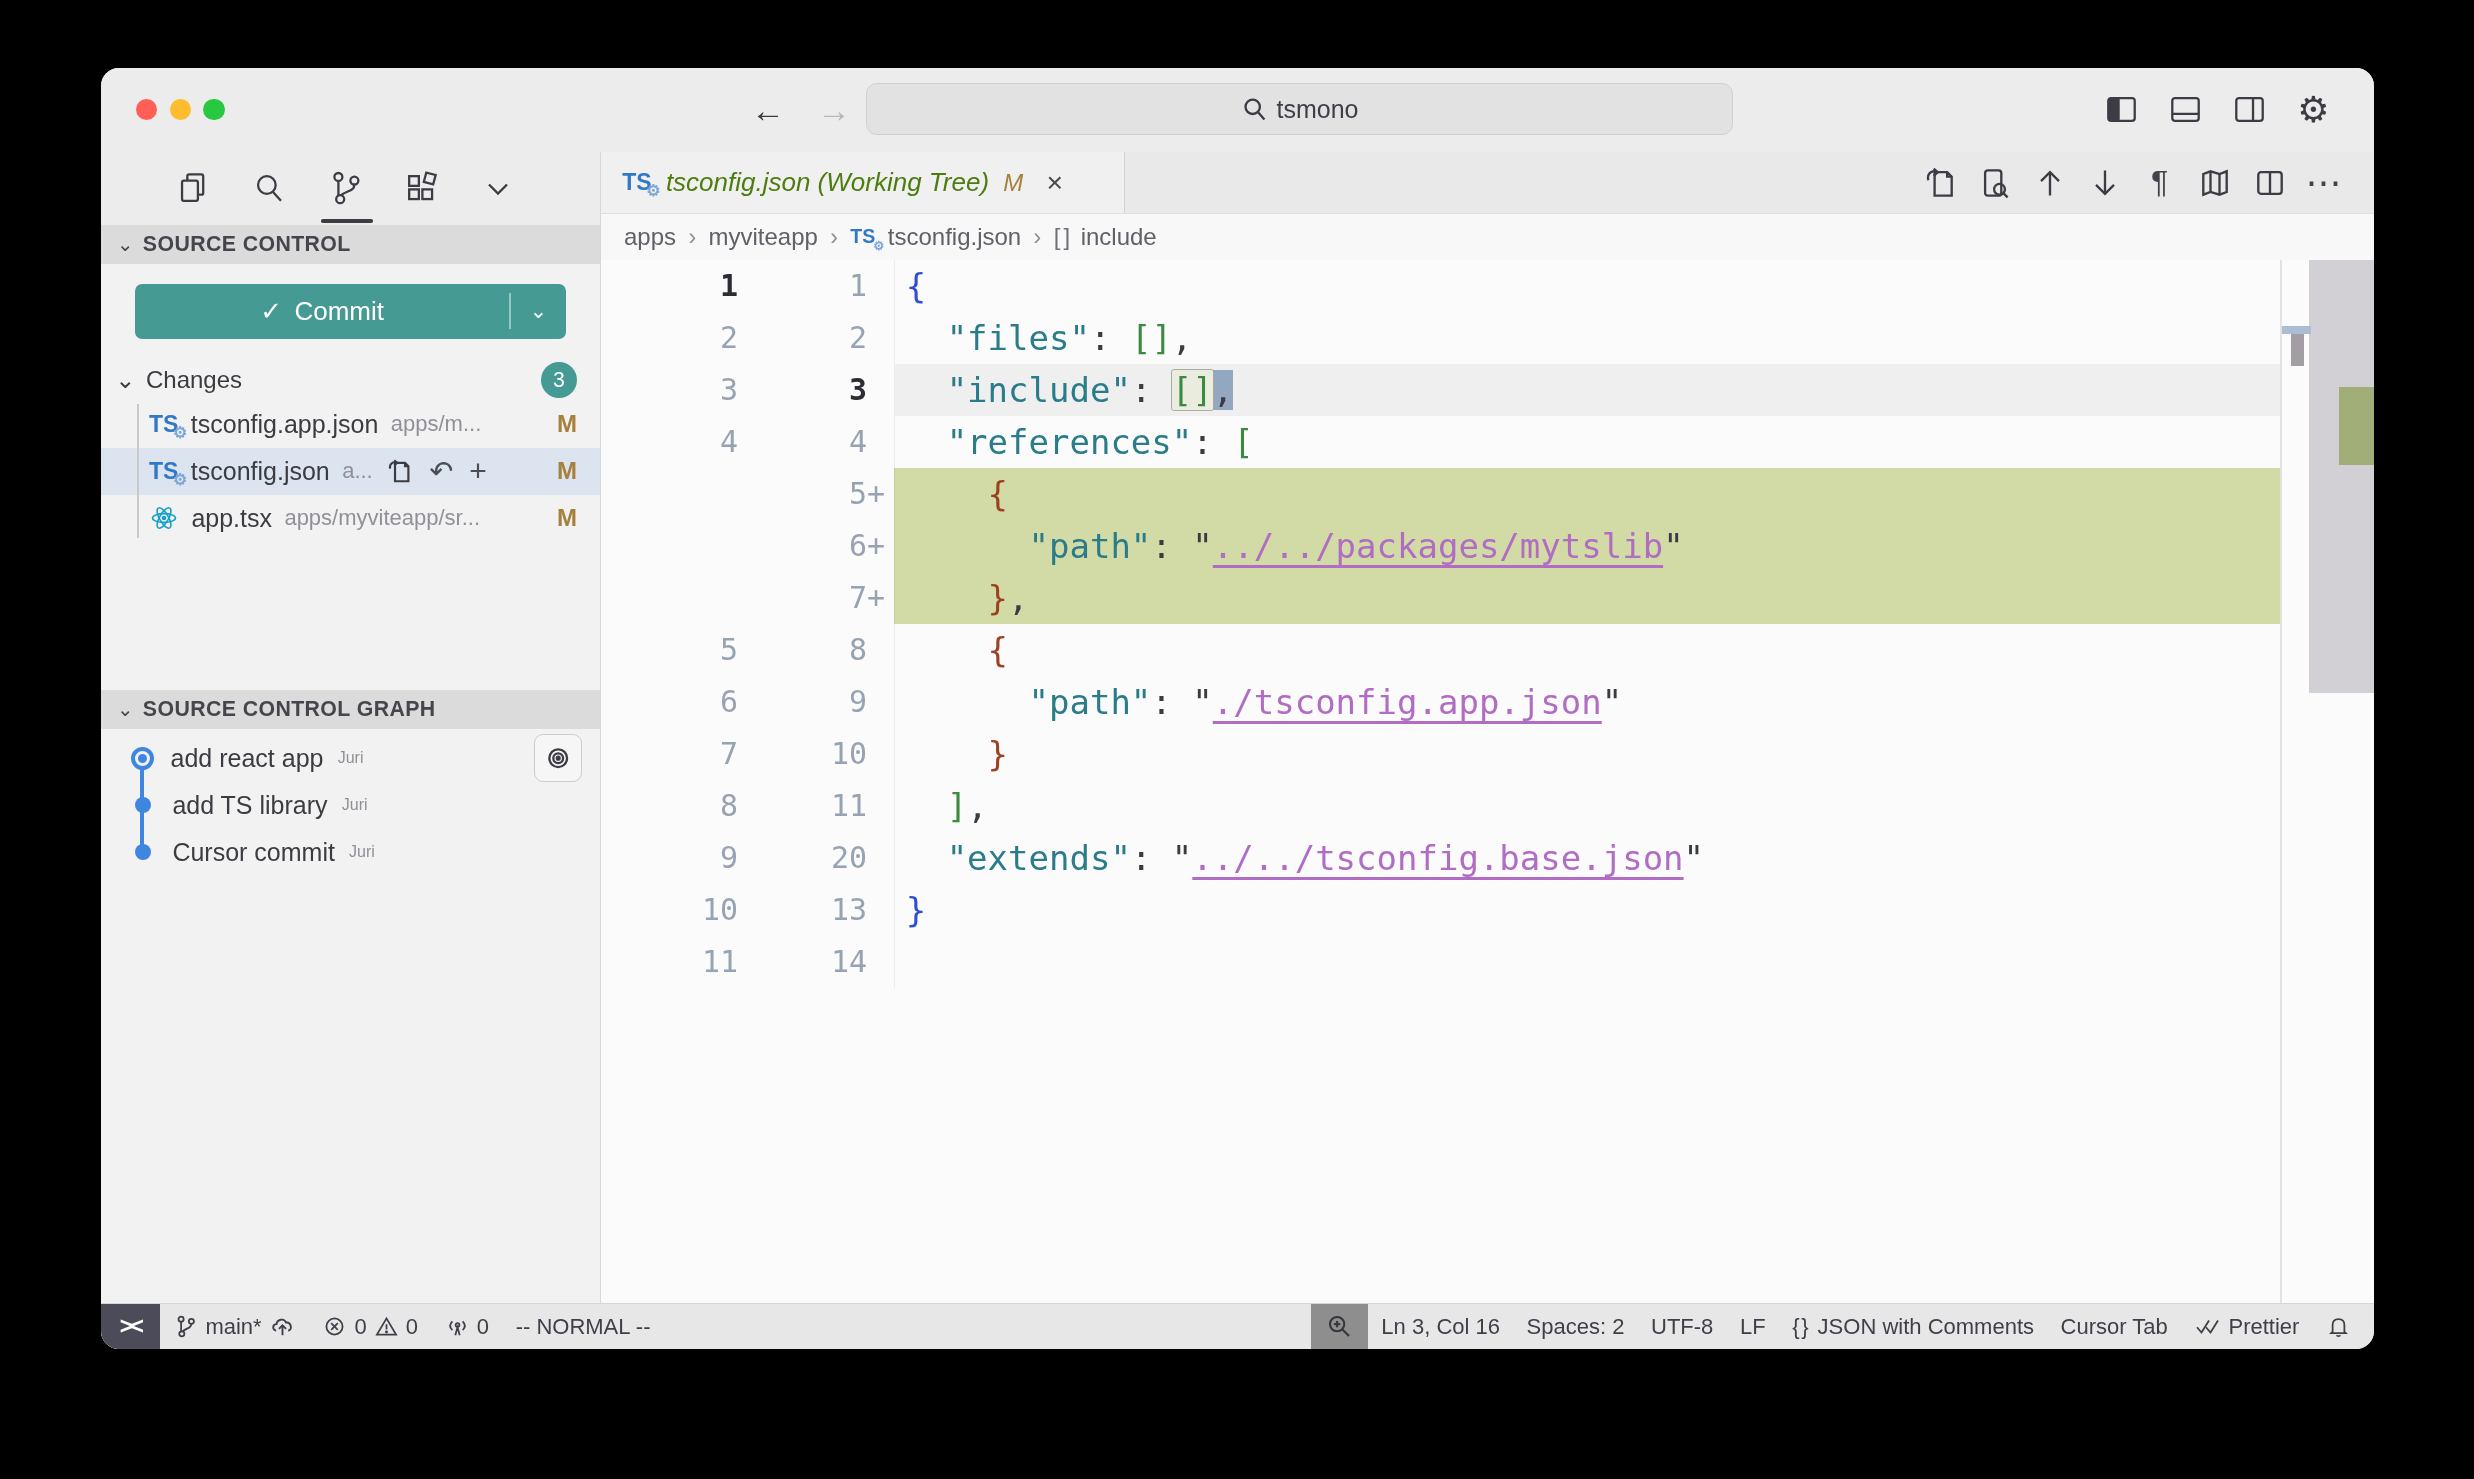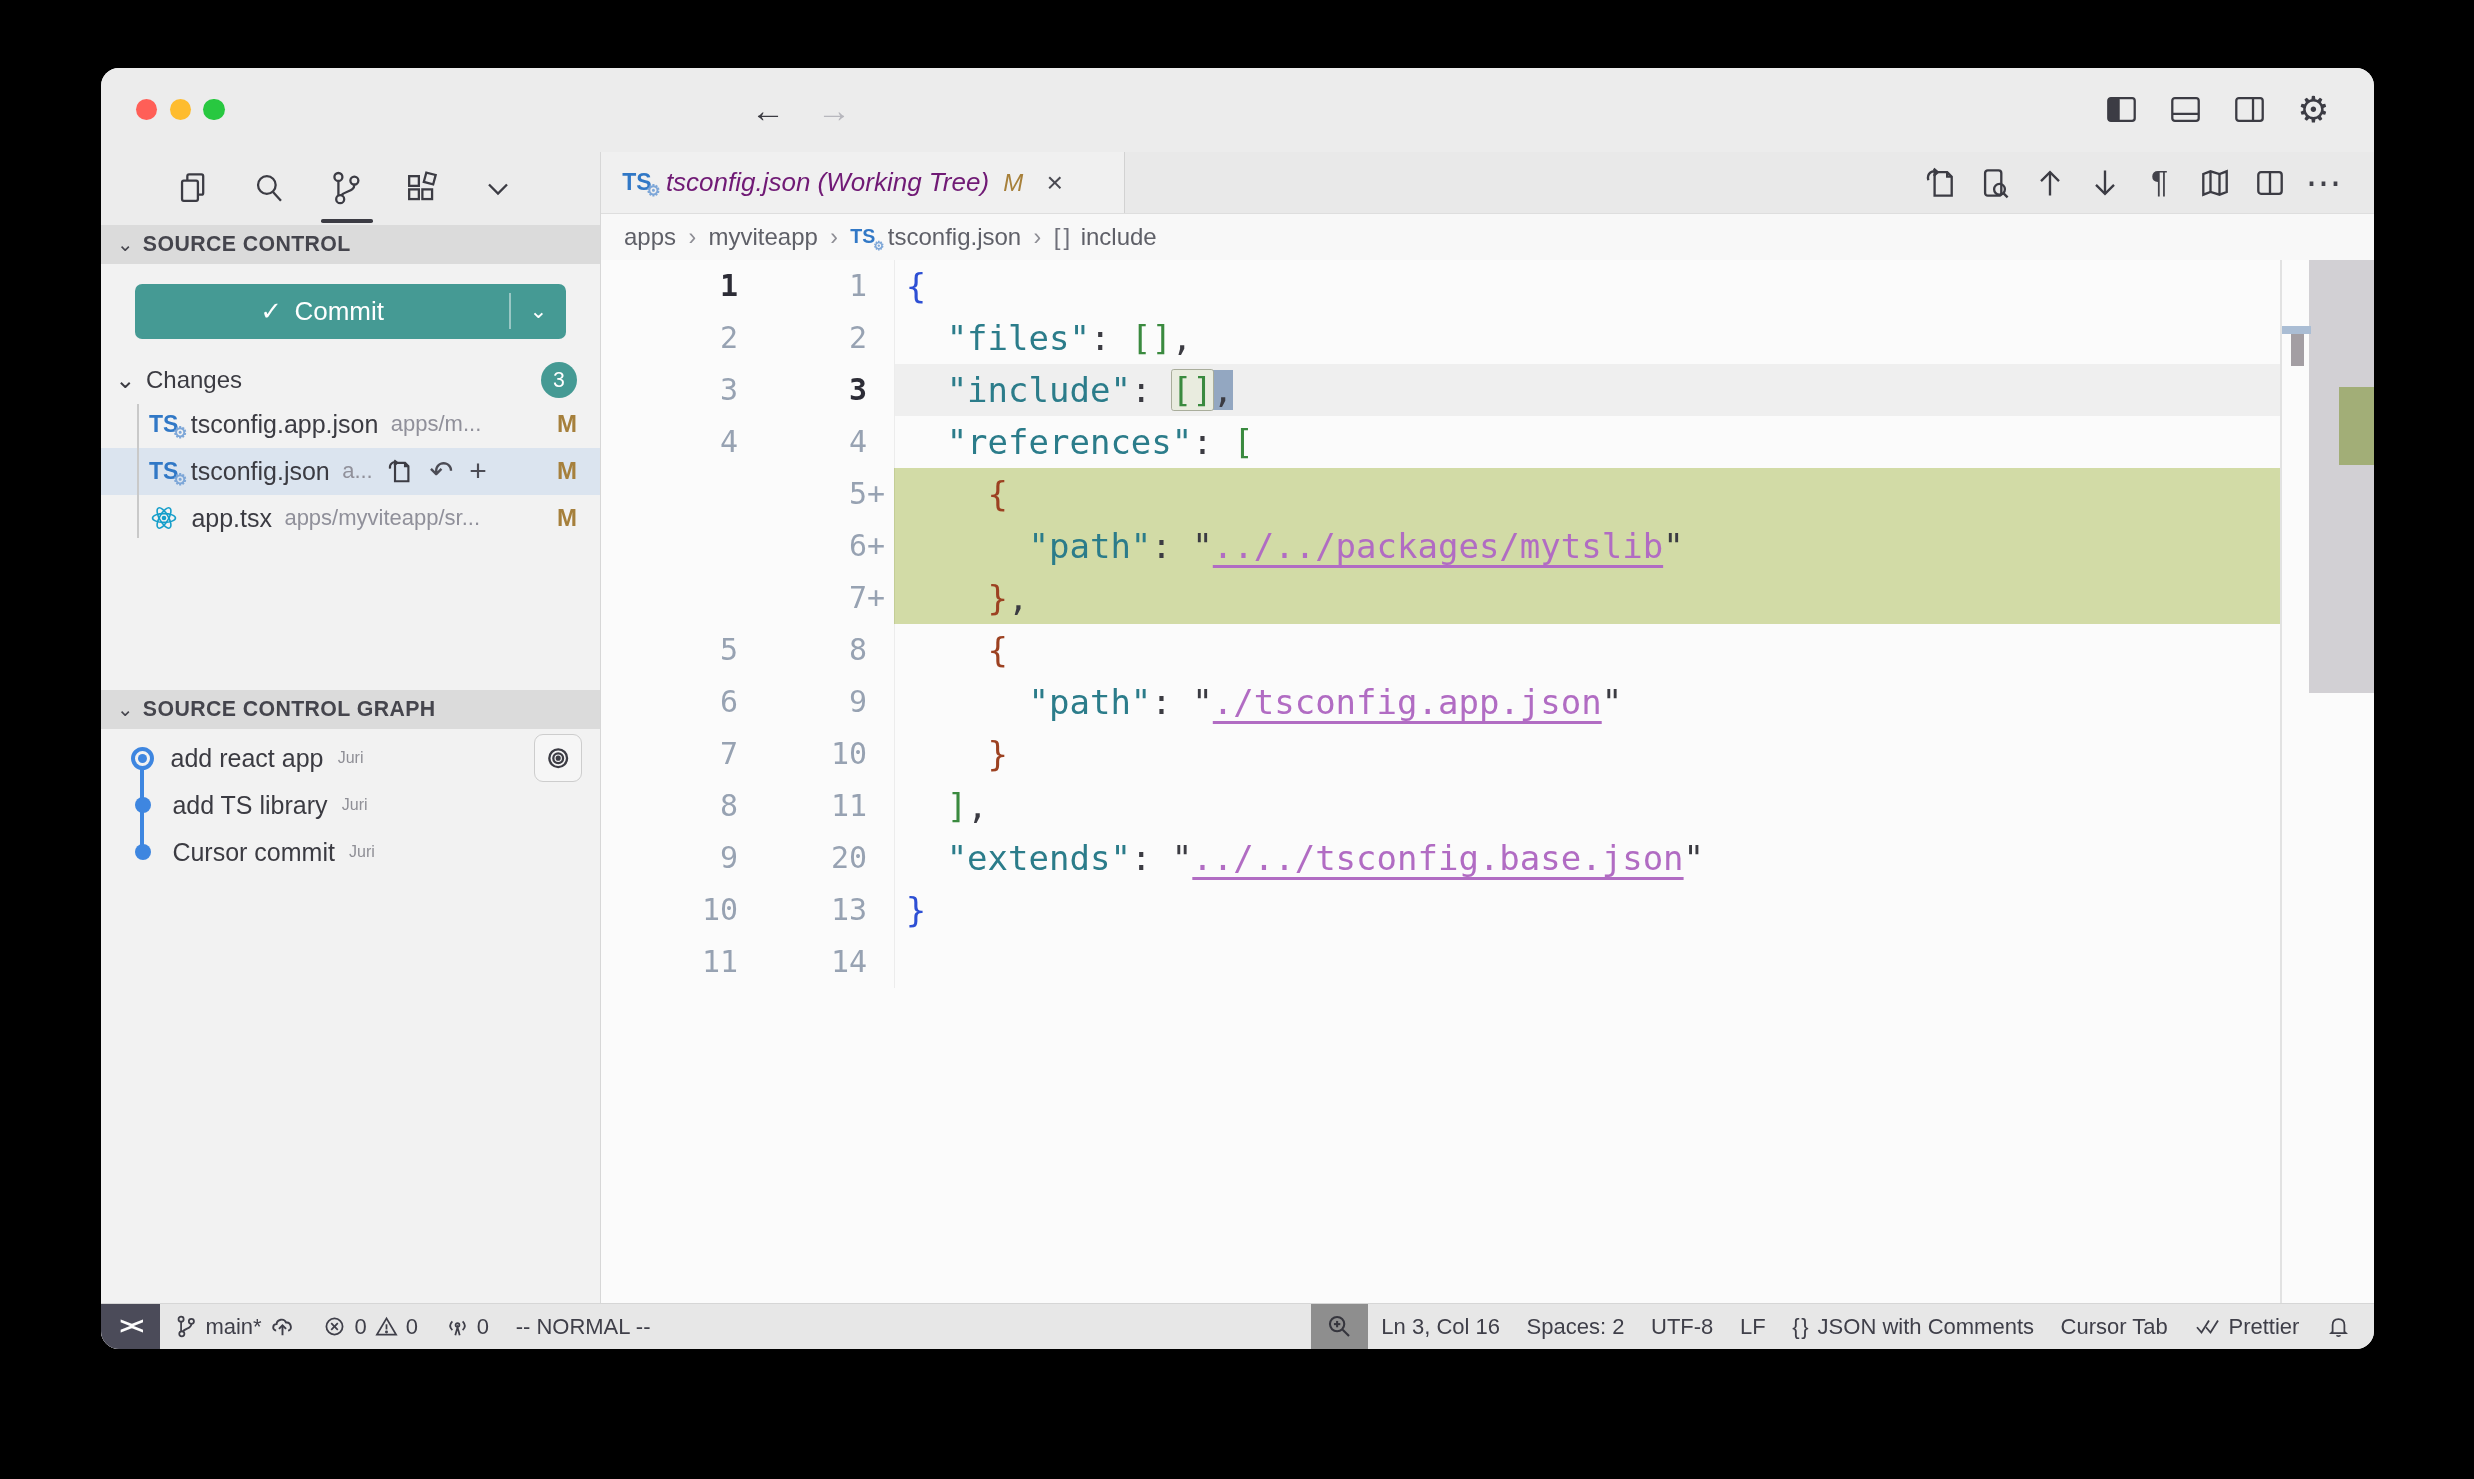--- a/index.html
+++ b/index.html
@@ -70,21 +70,21 @@
   .dot { width:16px; height:16px; border-radius:50%; background:#3e86e0; margin:0 7.1px; position:relative; z-index:1; }
   .dot.head { width:23px; height:23px; background:#f2f2f2; border:4.4px solid #3e86e0; margin:0 2.7px; display:flex; align-items:center; justify-content:center; }
   .dot.head::after { content:""; width:9px; height:9px; border-radius:50%; background:#3e86e0; }
   .graph-row .author { color:#8f8f96; font-size:16px; }
   .target-btn { margin-left:auto; width:48px; height:48px; border:1.8px solid #cdcdcd; border-radius:9px; background:#f6f6f6;
                 display:flex; align-items:center; justify-content:center; }
 
   
   .tabs { height:62px; flex:0 0 62px; background:#e9e9e9; border-bottom:0.9px solid #dedede; display:flex; align-items:stretch; }
   .tab { width:524px; background:#f0f0f0; border-right:0.9px solid #d2d2d2; display:flex; align-items:center; padding:0 21.3px; gap:14.2px; }
-  .tab-label { font-style:italic; font-size:26px; color:#701a75; white-space:nowrap; }
+  .tab-label { font-style:italic; font-size:26px; color:#4d7c0f; white-space:nowrap; }
   .tab-m { color:#a7803a; font-size:24px; font-style:italic; }
   .tab-x { color:#4a4a52; font-size:28.4px; margin-left:9px; }
   .tab-actions { margin-left:auto; display:flex; align-items:center; gap:16px; padding-right:30px; }
   .tab-actions .abox { width:39px; height:39px; display:flex; align-items:center; justify-content:center; }
   .pilcrow { font-size:32px; color:#42424a; } .dots3 { font-size:36px; color:#42424a; letter-spacing:1.8px; }
 
   
   .breadcrumb { height:46px; flex:0 0 46px; display:flex; align-items:center; padding-left:23px; gap:12.4px;
                 font-size:24px; color:#5f6068; background:#f8f8f8; }
   .breadcrumb .sep { color:#8d8d94; font-size:23px; }
@@ -132,20 +132,27 @@
 
   <div class="titlebar">
     <div class="traffic">
       <span class="tl-red"></span>
       <span class="tl-yellow"></span>
       <span class="tl-green"></span>
     </div>
     <div class="nav-arrows">
       <span class="arrow arrow-back">←</span>
       <span class="arrow arrow-fwd">→</span>
+    </div>
+    <div class="searchbox">
+      <svg class="line" width="27" height="27" viewBox="0 0 30 30">
+          <circle cx="13" cy="12" r="8"></circle>
+          <line x1="19" y1="18" x2="26" y2="26"></line>
+        </svg>
+      <span>tsmono</span>
     </div>
     <div class="tb-icons">
       <span class="icn">
         <svg width="37" height="37" viewBox="0 0 42 42">
             <rect x="6" y="8" width="30" height="26" rx="3" fill="none" stroke="#3c3c44" stroke-width="2.6"></rect>
             <rect x="6" y="8" width="13" height="26" rx="2" fill="#3c3c44"></rect>
           </svg>
       </span>
       <span class="icn">
         <svg class="line" width="37" height="37" viewBox="0 0 42 42">

